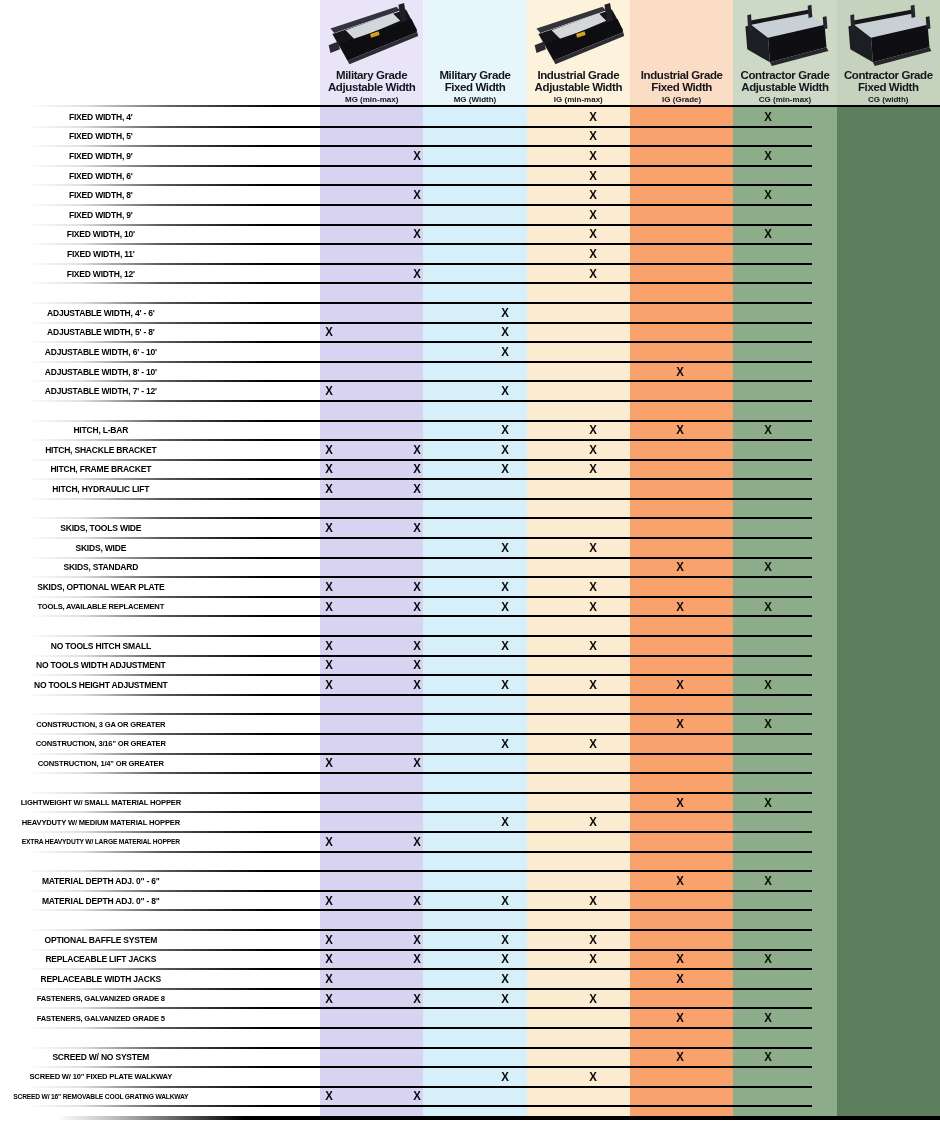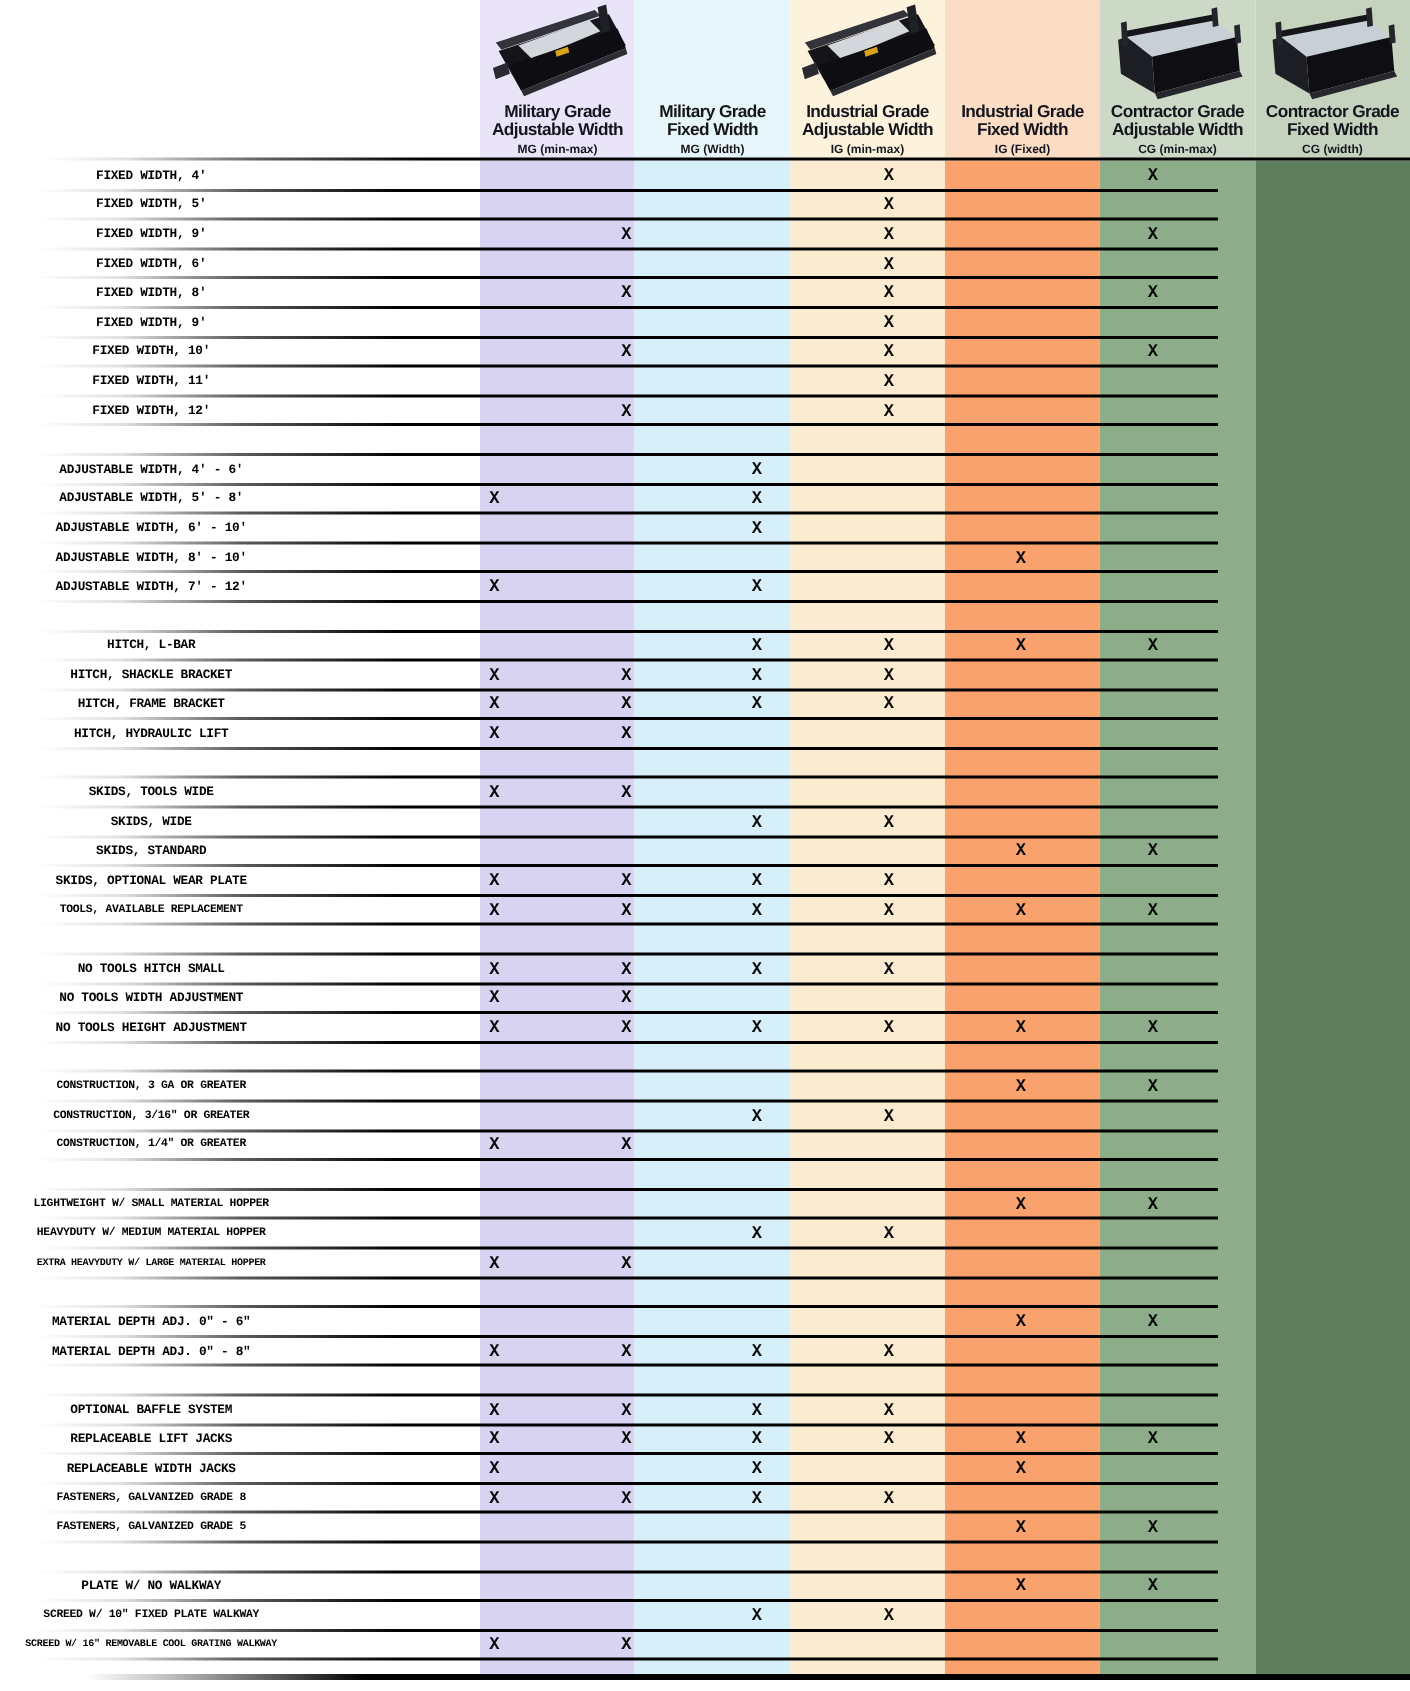--- a/index.html
+++ b/index.html
@@ -18,21 +18,21 @@
   .pimg{width:98px;height:66px;}
   .ht1,.ht2{font-size:11.5px;font-weight:bold;line-height:1.05;letter-spacing:-0.4px;color:#15151d;white-space:nowrap;}
   .hsub{font-size:8px;font-weight:bold;margin-top:2px;color:#15151d;white-space:nowrap;}
   
   .fadeline{position:absolute;left:0;width:940px;z-index:3;
     background:linear-gradient(90deg,rgba(0,0,0,0) 3%,rgba(0,0,0,0.12) 9%,rgba(0,0,0,0.6) 18%,#000 30%);}
   #header-line{top:105px;height:2.4px;}
   #bottom-line{top:1116px;height:4px;
     background:linear-gradient(90deg,rgba(0,0,0,0) 6%,rgba(0,0,0,0.25) 12%,#000 26%);}
   
-  .table{position:absolute;left:0;top:107px;width:812px;z-index:2;font-family:Liberation Mono, monospace;}
+  .table{position:absolute;left:0;top:107px;width:812px;z-index:2;}
   .row{position:relative;height:19.6px;display:flex;align-items:center;}
   .row::after{content:"";position:absolute;left:0;right:0;bottom:-1px;height:2px;
     background:linear-gradient(90deg,rgba(0,0,0,0) 3%,rgba(0,0,0,0.12) 10%,rgba(0,0,0,0.65) 20%,#000 33%);}
   .rlabel{width:320px;box-sizing:border-box;padding:0 88px 0 4px;text-align:center;
           font-size:8.5px;font-weight:bold;color:#000;letter-spacing:-0.2px;white-space:nowrap;}
   .rlabel.sm{font-size:7.6px;}
   .rlabel.xs{font-size:6.7px;}
   .rcell{width:103.33px;height:100%;display:flex;align-items:center;justify-content:center;}
   .xmark{font-size:12px;font-weight:bold;color:#0a0a0a;transform:scaleX(0.95);}
   .defs{position:absolute;width:0;height:0;overflow:hidden;}
@@ -105,21 +105,21 @@
           </svg>
         </div>
       <div class="ht1">Industrial Grade</div>
       <div class="ht2">Adjustable Width</div>
       <div class="hsub">IG (min-max)</div>
     </div>
     <div class="hcell">
       <div class="himg"></div>
       <div class="ht1">Industrial Grade</div>
       <div class="ht2">Fixed Width</div>
-      <div class="hsub">IG (Fixed)</div>
+      <div class="hsub">IG (Grade)</div>
     </div>
     <div class="hcell">
       <div class="himg">
           <svg class="pimg">
             <use href="#sym-con"></use>
           </svg>
         </div>
       <div class="ht1">Contractor Grade</div>
       <div class="ht2">Adjustable Width</div>
       <div class="hsub">CG (min-max)</div>
@@ -698,21 +698,21 @@
         <div class="rcell"></div>
         <div class="rcell">
           <span class="xmark" style="color: rgb(10, 10, 10);">X</span>
         </div>
         <div class="rcell">
           <span class="xmark" style="color: rgb(10, 10, 10);">X</span>
         </div>
       </div>
       <div class="row"></div>
       <div class="row">
-        <div class="rlabel">PLATE W/ NO WALKWAY</div>
+        <div class="rlabel">SCREED W/ NO SYSTEM</div>
         <div class="rcell"></div>
         <div class="rcell"></div>
         <div class="rcell"></div>
         <div class="rcell"></div>
         <div class="rcell">
           <span class="xmark" style="color: rgb(10, 10, 10);">X</span>
         </div>
         <div class="rcell">
           <span class="xmark" style="color: rgb(10, 10, 10);">X</span>
         </div>

